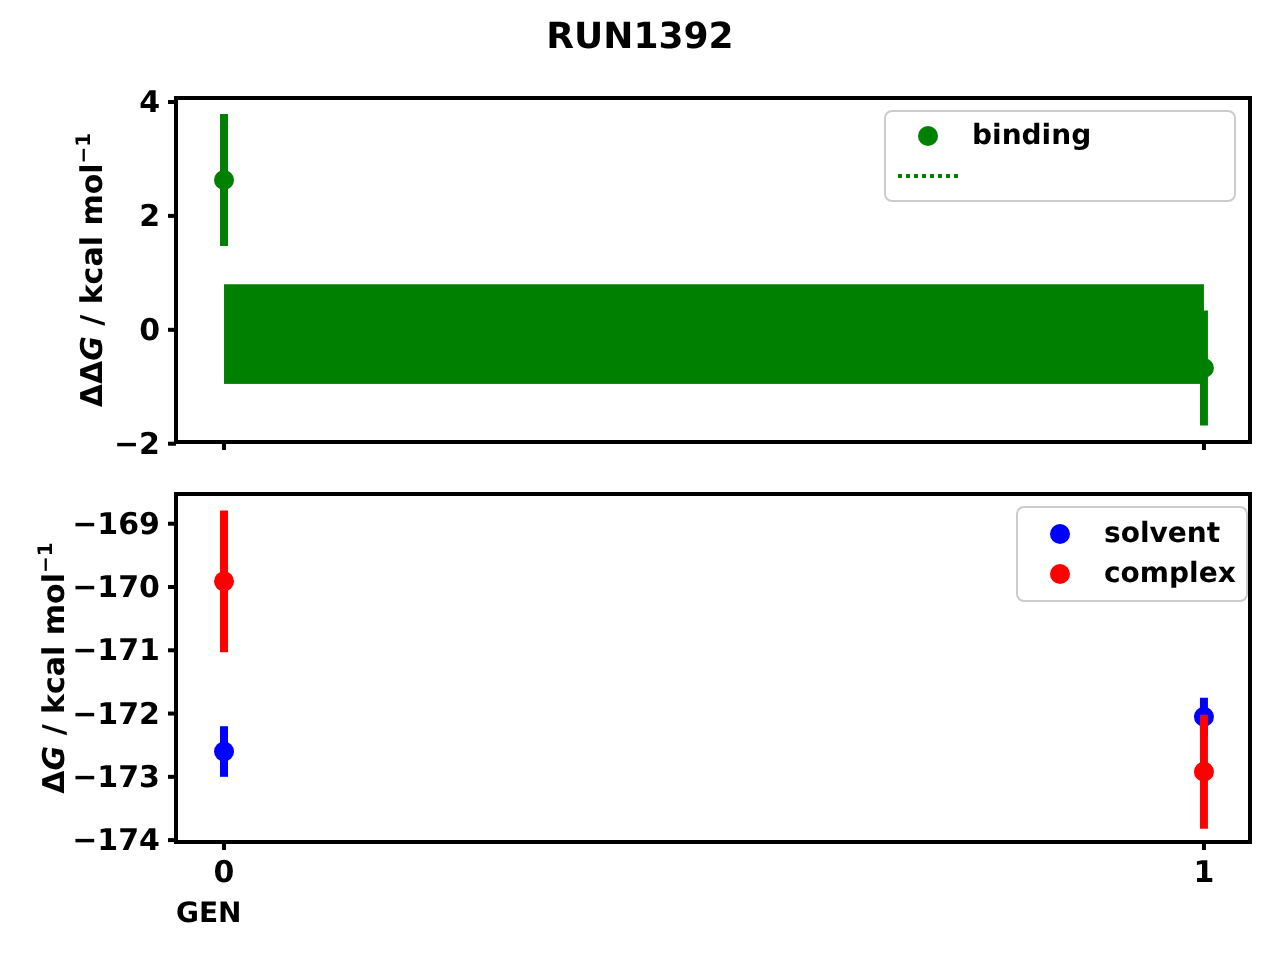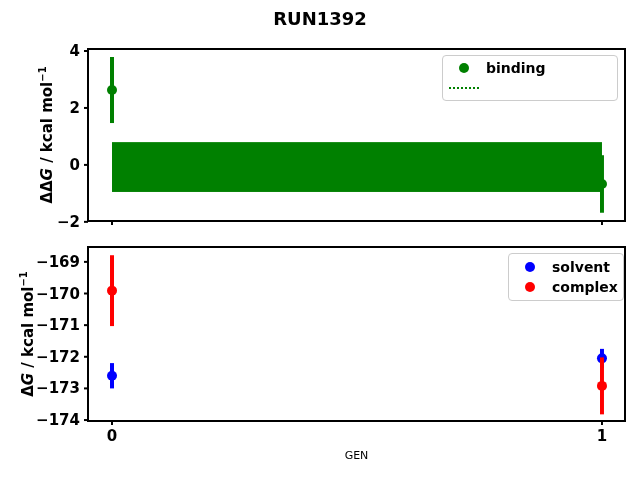--- a/index.html
+++ b/index.html
@@ -18,22 +18,22 @@
   .ylabel{
     position:absolute;transform:translate(-50%,-50%) rotate(-90deg);
     font-size:15px;font-weight:bold;white-space:nowrap;
   }
   .ylabel span{white-space:pre;}
   .ylabel i{font-style:italic;}
   .ylabel sup{font-size:10px;}
   #ylabel1{left:46px;top:135px;}
   #ylabel2{left:27px;top:334px;}
   .xlabel{
-    position:absolute;left:88px;width:537px;top:449px;text-align:center;
-    font-size:11px;font-weight:normal;
+    position:absolute;left:88px;width:537px;top:449px;
+    font-size:14px;font-weight:bold;
   }
   .legend{
     position:absolute;background:rgba(255,255,255,0.85);
     border:1px solid #cccccc;border-radius:4px;box-sizing:border-box;
     display:flex;flex-direction:column;justify-content:space-evenly;
     padding:2px 6px;
   }
   #legend1{left:442px;top:55px;width:176px;height:46px;}
   #legend2{left:508px;top:253px;width:116px;height:48px;}
   .lrow{display:flex;align-items:center;height:20px;}

